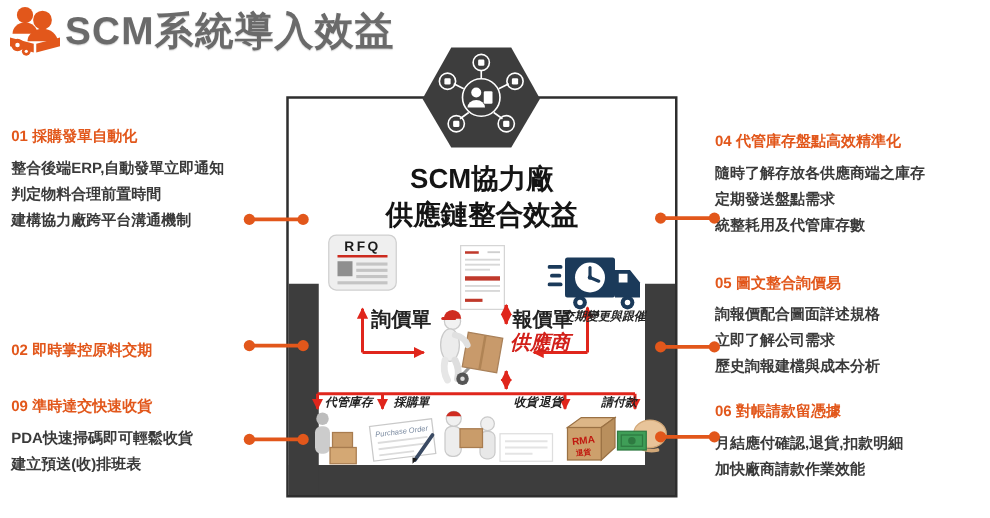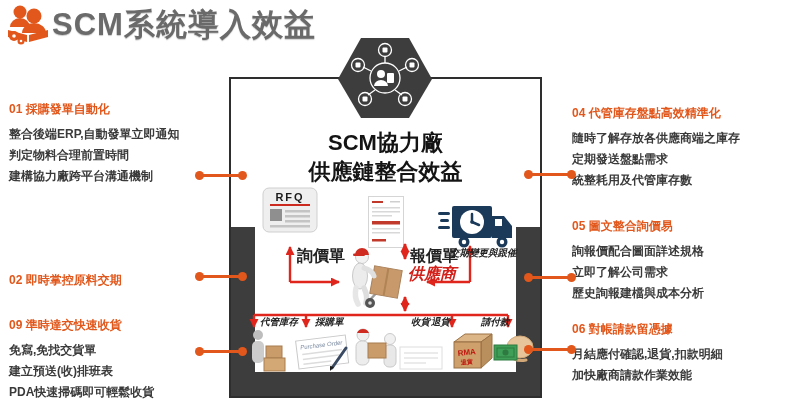--- a/index.html
+++ b/index.html
@@ -261,23 +261,22 @@
     <div class="hd"><span>01</span> <span>採購發單自動化</span></div>
     <div class="ln">整合後端ERP,自動發單立即通知</div>
     <div class="ln">判定物料合理前置時間</div>
     <div class="ln">建構協力廠跨平台溝通機制</div>
   </div>
   <div class="benefit" style="left:9px;top:232px;margin-top:40px;">
     <div class="hd"><span>02</span> <span>即時掌控原料交期</span></div>
   </div>
   <div class="benefit" style="left:9px;top:317px;">
     <div class="hd"><span>09</span> <span>準時達交快速收貨</span></div>
-    <div class="ln">免寫,免找交貨單</div>
+    <div class="ln">PDA快速掃碼即可輕鬆收貨</div>
     <div class="ln">建立預送(收)排班表</div>
-    <div class="ln">PDA快速掃碼即可輕鬆收貨</div>
   </div>
 
   <div class="benefit" style="left:572px;top:105px;">
     <div class="hd"><span>04</span> <span>代管庫存盤點高效精準化</span></div>
     <div class="ln">隨時了解存放各供應商端之庫存</div>
     <div class="ln">定期發送盤點需求</div>
     <div class="ln">統整耗用及代管庫存數</div>
   </div>
   <div class="benefit" style="left:572px;top:218px;">
     <div class="hd"><span>05</span> <span>圖文整合詢價易</span></div>

